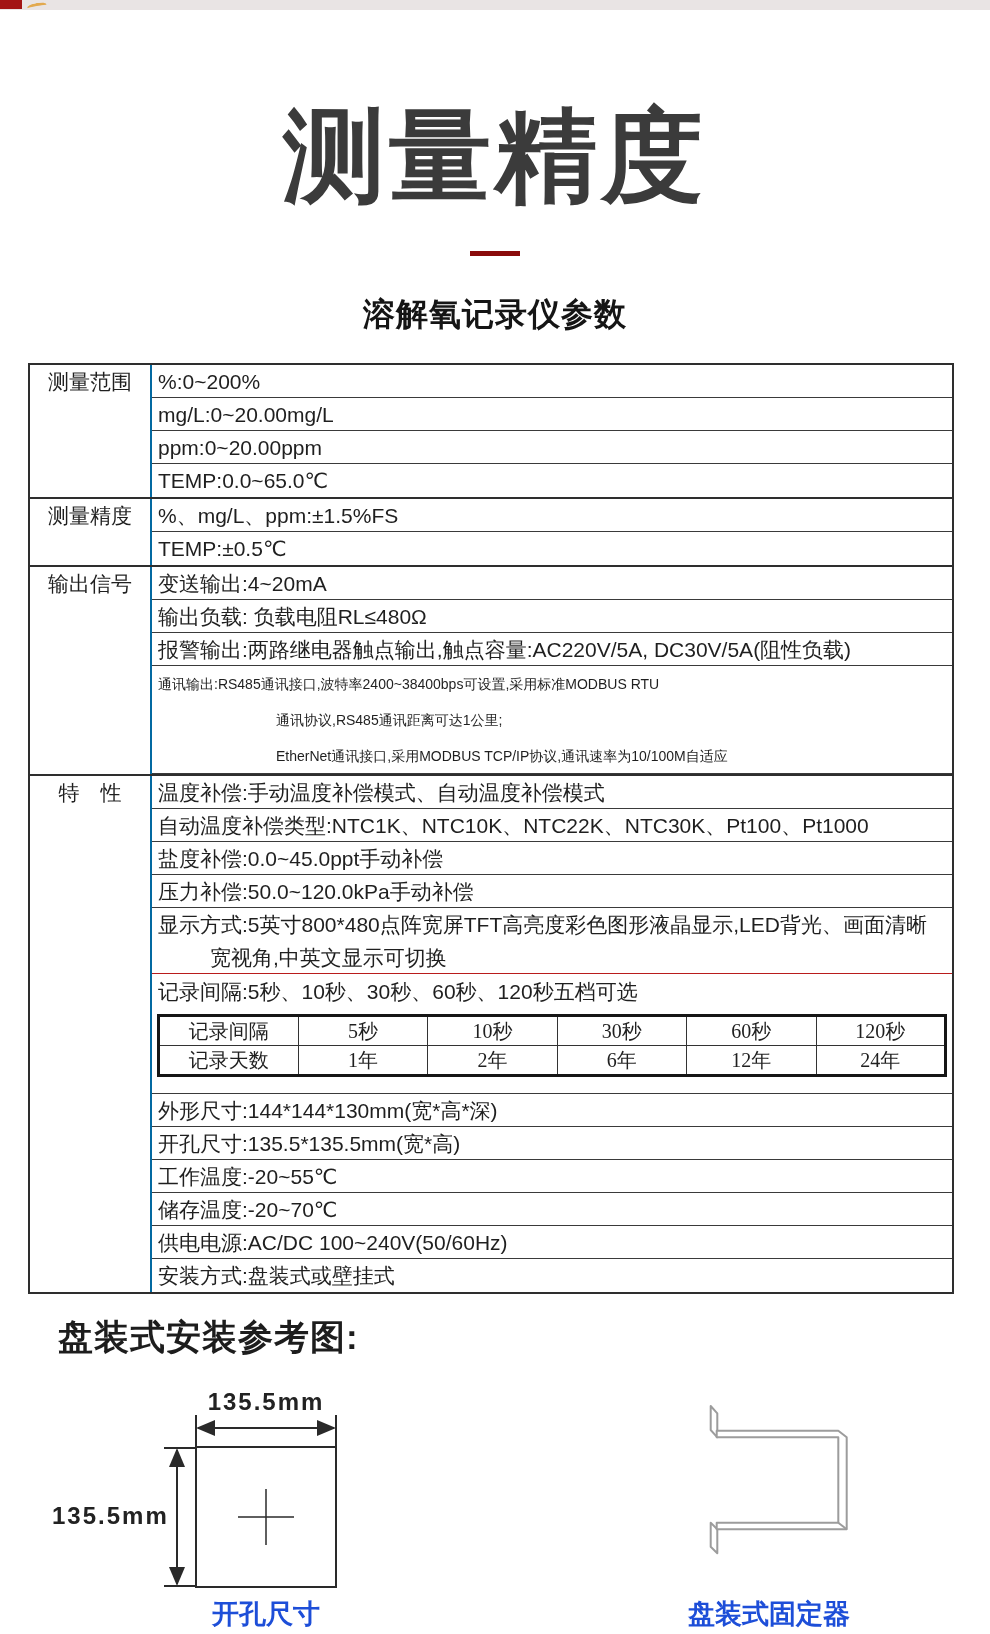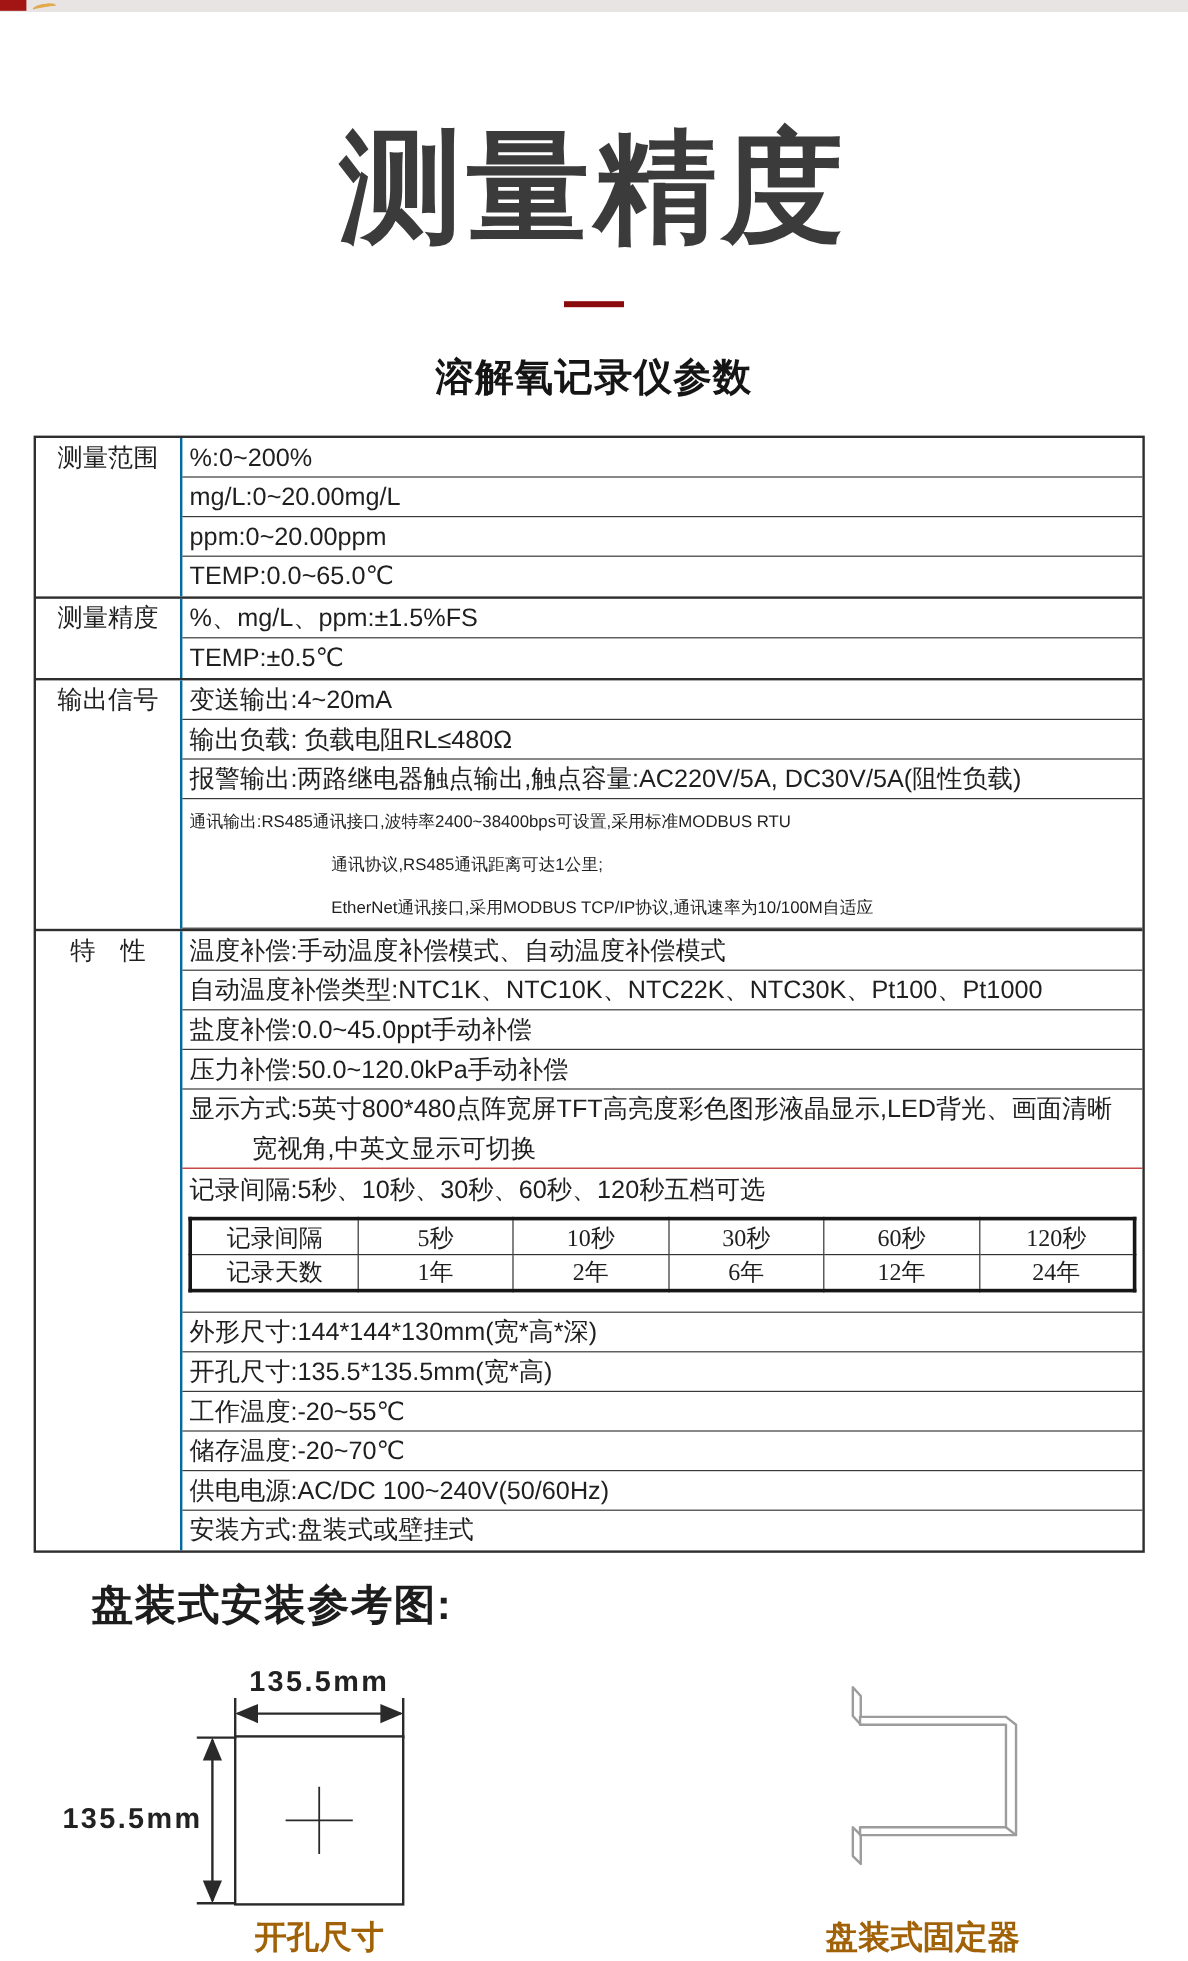--- a/index.html
+++ b/index.html
@@ -40,25 +40,25 @@
   
   .record-cell{height:120px;border-bottom:1px solid #3a3a3a;box-sizing:border-box;}
   .record-intro{height:36px;line-height:36px;font-size:21px;padding-left:6px;white-space:nowrap;}
   table.record{border-collapse:collapse;margin:4px 16px 0 5px;width:790px;table-layout:fixed;
                font-family:"Liberation Serif","DejaVu Serif",serif;}
   table.record{border:3px solid #161616;}
   table.record td{border:1px solid #333;text-align:center;font-size:20px;height:28px;padding:0;}
   table.record td.c0{width:17.5%;}
 
   
-  .mount-heading{position:absolute;left:76px;top:1314px;font-size:35px;font-weight:800;color:#1d1d1d;letter-spacing:1px;}
+  .mount-heading{position:absolute;left:58px;top:1314px;font-size:35px;font-weight:800;color:#1d1d1d;letter-spacing:1px;}
   .dim-label{position:absolute;font-size:24px;font-weight:700;color:#222;letter-spacing:2px;}
   .dim-label.top{left:196px;top:1388px;width:140px;text-align:center;}
   .dim-label.left{left:52px;top:1502px;width:112px;text-align:right;}
-  .diagram-caption{position:absolute;top:1596px;font-size:27px;font-weight:800;color:#a16207;}
+  .diagram-caption{position:absolute;top:1596px;font-size:27px;font-weight:800;color:#1d4ed8;}
   .caption-cutout{left:186px;width:160px;text-align:center;}
   .caption-fixer{left:688px;width:200px;text-align:left;}
   svg.cutout{position:absolute;left:120px;top:1412px;}
   svg.fixer{position:absolute;left:690px;top:1395px;}
 </style>
 </head>
 <body>
 
 <div id="page">
 

